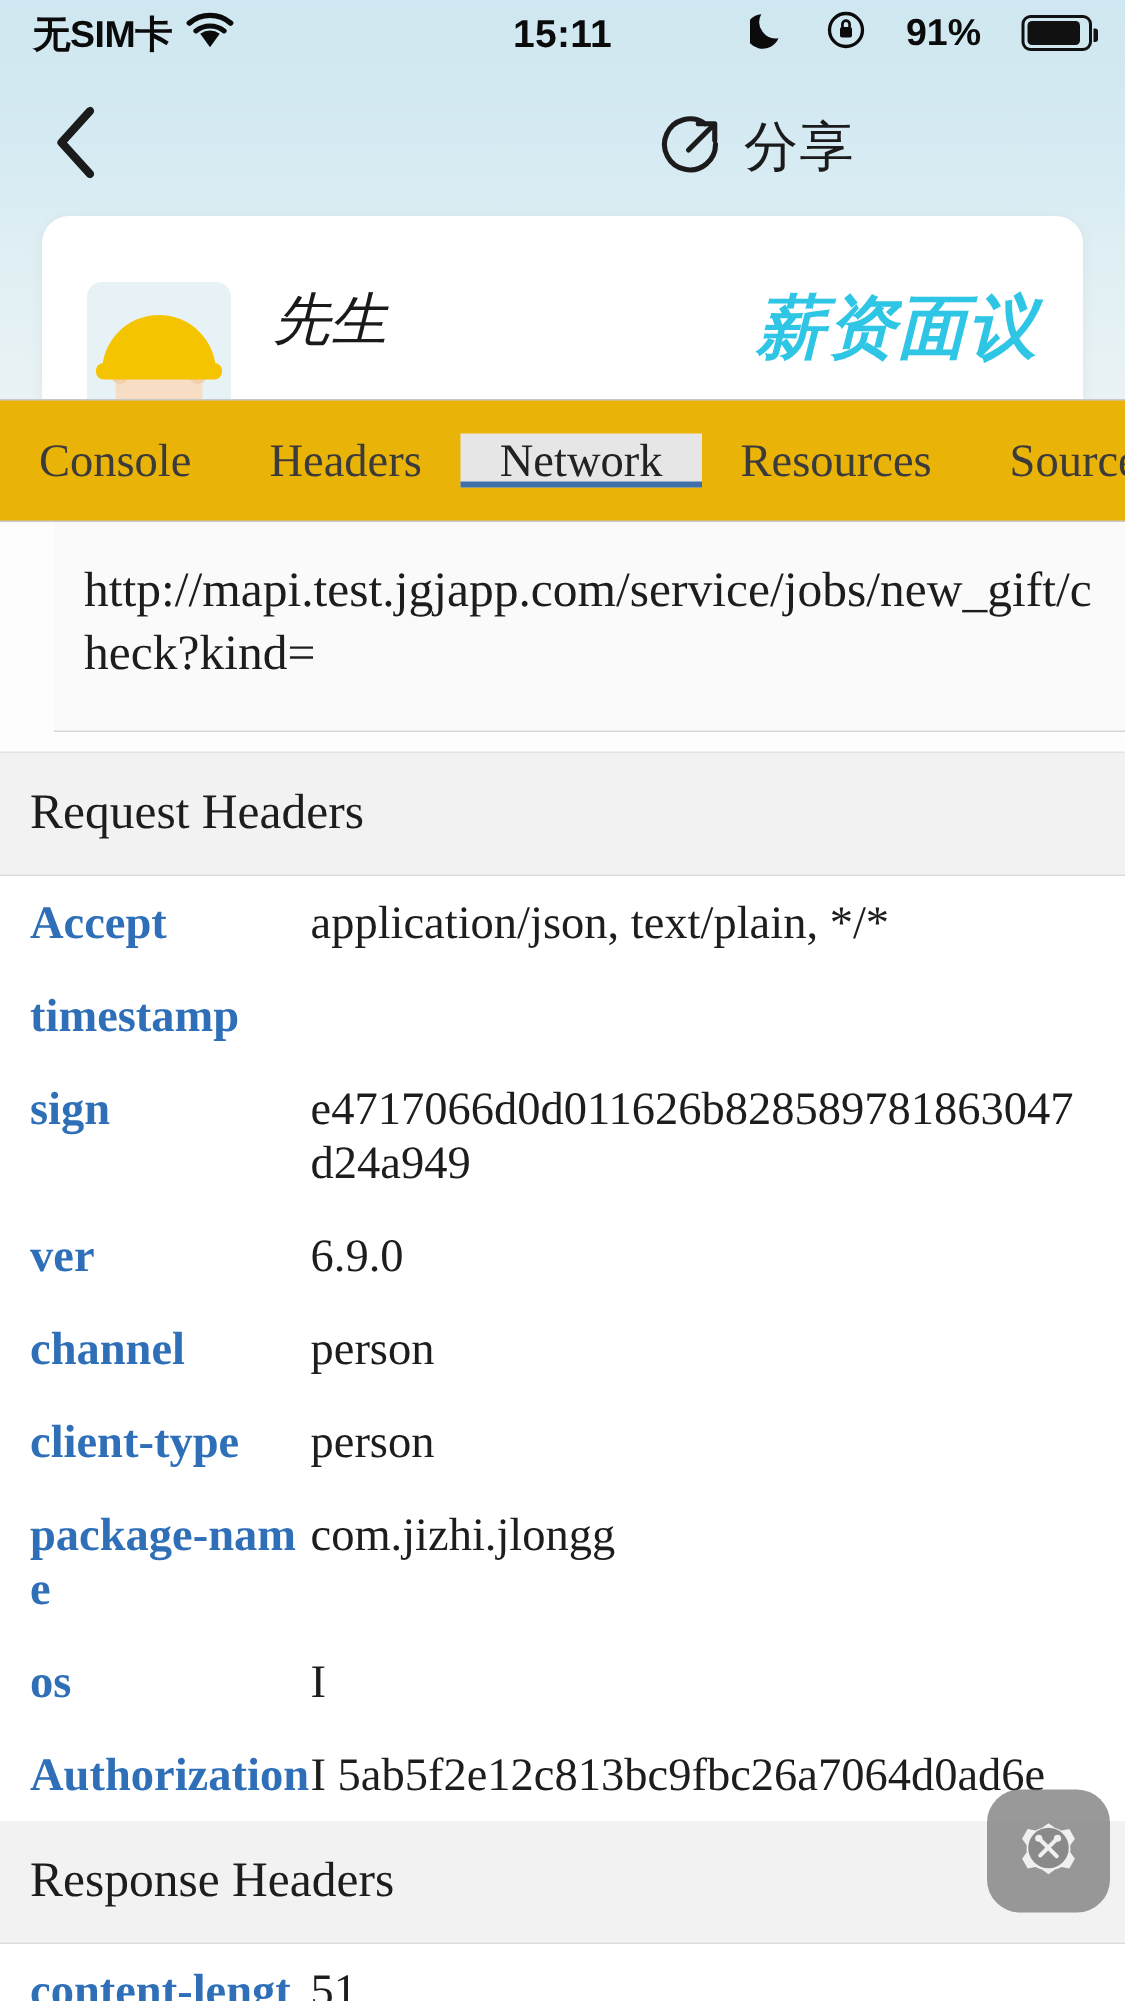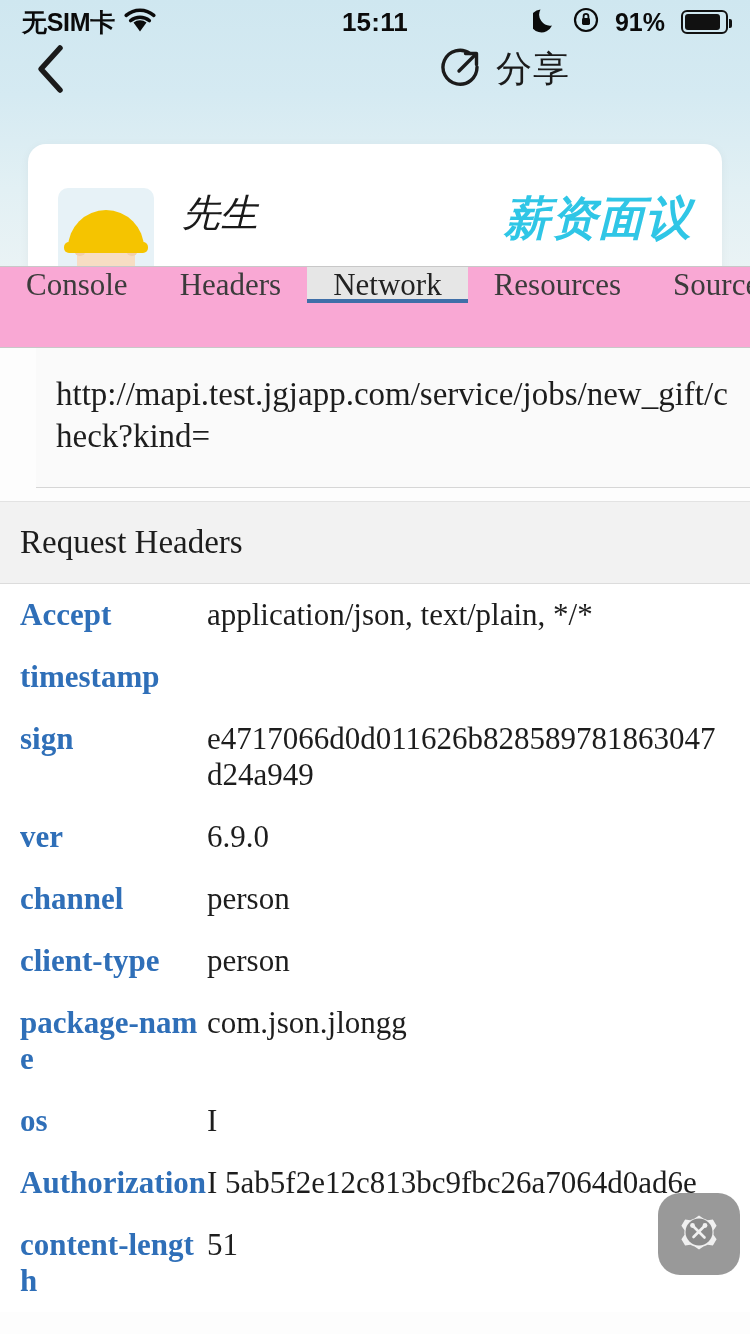--- a/index.html
+++ b/index.html
@@ -21,36 +21,36 @@
   .statusbar {
     position:absolute; left:0; top:0; width:750px; height:44px;
     display:flex; align-items:center; justify-content:space-between;
     padding:0 22px;
     font-family:"Liberation Sans", sans-serif;
   }
   .sb-left { display:flex; align-items:center; gap:8px; }
   .sb-carrier { font-size:25px; font-weight:600; color:#0b0b0b; letter-spacing:-0.3px; }
   .sb-time { position:absolute; left:0; right:0; text-align:center;
              font-size:26px; font-weight:700; color:#0b0b0b; letter-spacing:0.2px; }
-  .sb-right { display:flex; align-items:center; gap:16px; position:relative; z-index:2; }
+  .sb-right { display:flex; align-items:center; gap:27px; position:relative; z-index:2; }
   .sb-battery-pct { font-size:25px; font-weight:600; color:#0b0b0b; }
   .batt {
     width:47px; height:24px; border:2px solid #111; border-radius:6px;
     position:relative; display:flex; align-items:center; padding:2px;
   }
   .batt::after {
     content:""; position:absolute; right:-6px; top:7px;
     width:3px; height:9px; background:#111; border-radius:0 2px 2px 0;
   }
   .batt-fill { height:100%; width:91%; background:#111; border-radius:3px; }
 
   
   .navbar {
     position:absolute; left:0; top:44px; width:594px; height:80px;
-    display:flex; align-items:flex-start; justify-content:space-between;
+    display:flex; align-items:flex-end; justify-content:space-between;
     padding:0 24px;
   }
   .nav-back { width:54px; height:54px; display:flex; align-items:center; justify-content:center; cursor:pointer; }
   .nav-share { display:flex; align-items:center; gap:10px; cursor:pointer; }
   .nav-share-label {
     font-family:"Liberation Sans", sans-serif;
     font-size:36px; font-weight:500; color:#1b1b1b; letter-spacing:1px;
   }
 
   
@@ -96,23 +96,23 @@
     font-family:"Liberation Sans", sans-serif; letter-spacing:1px;
   }
 
   
   .devtools {
     position:absolute; left:0; top:266px; width:750px; height:1068px;
     background:#fdfdfd; display:flex; flex-direction:column;
   }
 
   .tabbar {
-    flex:0 0 82px; background:#f9a8d4;
+    flex:0 0 82px; background:#eab308;
     border-top:1px solid #c8c8c8; border-bottom:1px solid #c8c8c8;
-    display:flex; align-items:flex-start; overflow:hidden;
+    display:flex; align-items:center; overflow:hidden;
   }
   .tab {
     display:flex; align-items:center; justify-content:center;
     padding:0 26px; font-size:31px; color:#3b3b3b; white-space:nowrap;
     cursor:pointer; position:relative; background:transparent;
   }
   .tab.active { background:#e6e6e6; color:#222; }
   .tab.active::after {
     content:""; position:absolute; left:0; right:0; bottom:0;
     height:4px; background:#3f6fa8;
@@ -274,32 +274,33 @@
         <div class="hdr-row">
           <div class="hdr-key">channel</div>
           <div class="hdr-val">person</div>
         </div>
         <div class="hdr-row">
           <div class="hdr-key">client-type</div>
           <div class="hdr-val">person</div>
         </div>
         <div class="hdr-row">
           <div class="hdr-key">package-name</div>
-          <div class="hdr-val">com.json.jlongg</div>
+          <div class="hdr-val">com.jizhi.jlongg</div>
         </div>
         <div class="hdr-row">
           <div class="hdr-key">os</div>
           <div class="hdr-val">I</div>
         </div>
         <div class="hdr-row">
           <div class="hdr-key">Authorization</div>
           <div class="hdr-val">I 5ab5f2e12c813bc9fbc26a7064d0ad6e</div>
         </div>
       </div>
 
+    <div class="section-title">Response Headers</div>
 
     <div id="resp-headers">
         <div class="hdr-row">
           <div class="hdr-key">content-length</div>
           <div class="hdr-val">51</div>
         </div>
       </div>
 
   </div>
 

